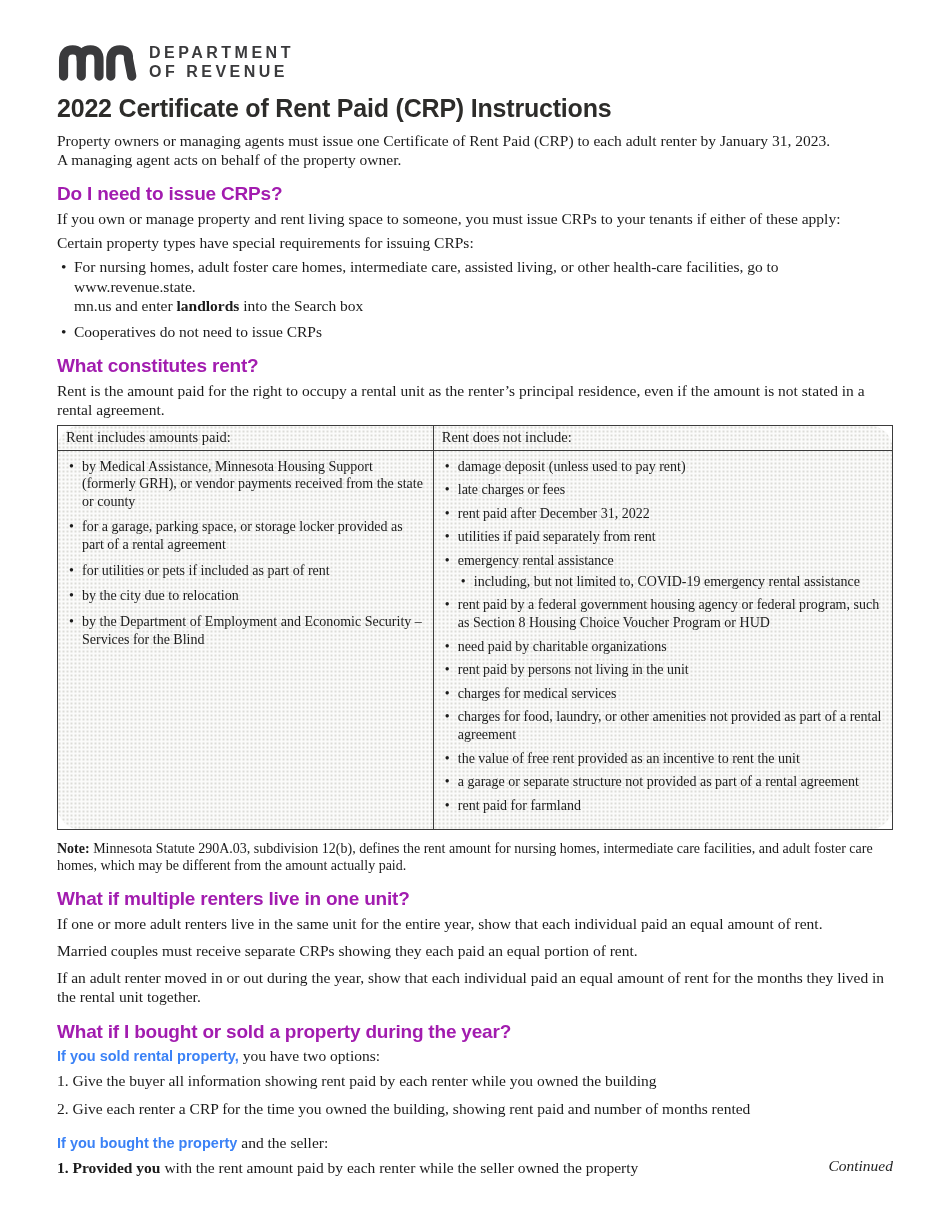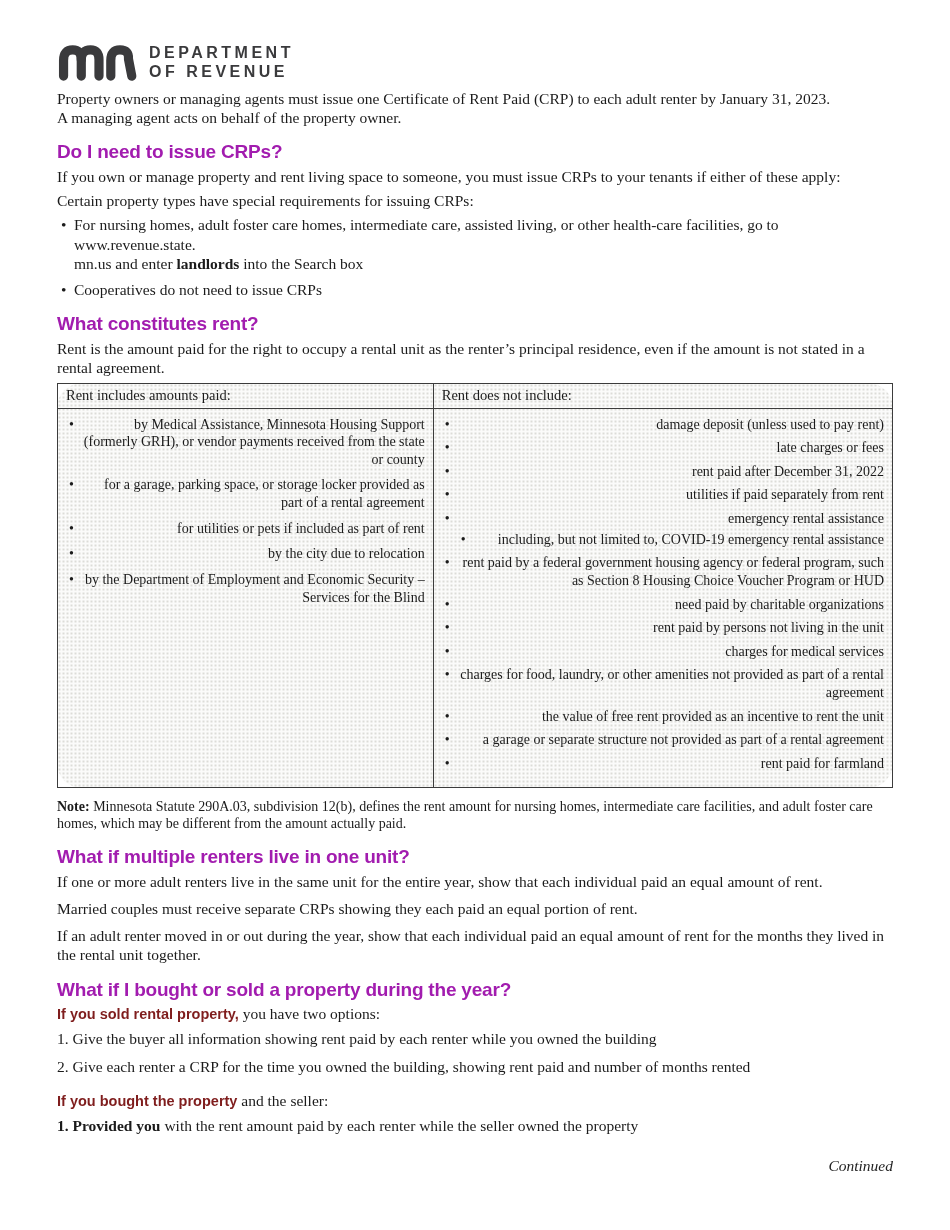--- a/index.html
+++ b/index.html
@@ -65,31 +65,31 @@
     border: 1.4px solid #3c3c3c;
     text-align: left;
     vertical-align: top;
     font-weight: normal;
   }
   table.rent-table th { padding: 2px 8px 3px 8px; font-size: 14.5px; }
   table.rent-table td { padding: 7px 8px 8px 8px; }
   th.col-includes, td.col-includes { width: 45%; }
   th.col-excludes, td.col-excludes { width: 55%; }
   ul.tlist { list-style: none; margin: 0; padding: 0; }
-  ul.tlist > li { position: relative; padding-left: 16px; margin: 0 0 6px 0; text-align: right; }
+  ul.tlist > li { position: relative; padding-left: 16px; margin: 0 0 6px 0; }
   ul.tlist > li::before { content: "\2022"; position: absolute; left: 3px; }
   ul.tlist > li.sub { margin-left: 16px; margin-top: -3px; }
   td.col-includes ul.tlist > li { margin-bottom: 8px; }
   
   .b-serif { font-weight: bold; }
   .b-sans {
     font-family: "Liberation Sans", sans-serif;
     font-weight: bold;
     font-size: 14.5px;
-    color: #7f1d1d;
+    color: #3b82f6;
   }
   .num-item { margin: 3px 0 9px 0; }
   .group { margin-top: 14px; }
   .footer-continued {
     position: absolute;
     right: 57px;
     top: 1156px;
     font-style: italic;
     font-size: 15.5px;
     color: #222;
@@ -107,20 +107,21 @@
         <path d="M37 25 Q37 10 51 10 Q64 10 64 25 V50"></path>
         <path d="M82 50 V26 Q82 10 96 10 Q110 10 109 24 L114 50"></path>
       </g>
     </svg>
     <div class="dept-text">
       <div>DEPARTMENT</div>
       <div>OF REVENUE</div>
     </div>
   </div>
 
+  <h1>2022 Certificate of Rent Paid (CRP) Instructions</h1>
 
   <p>
     <span>Property owners or managing agents must issue one Certificate of Rent Paid (CRP) to each adult renter by January 31, 2023.</span><br>
     <span>A managing agent acts on behalf of the property owner.</span>
   </p>
 
   <h2>Do I need to issue CRPs?</h2>
   <p class="tight">If you own or manage property and rent living space to someone, you must issue CRPs to your tenants if either of these apply:</p>
   <p class="tight">Certain property types have special requirements for issuing CRPs:</p>
   <ul class="blist">

